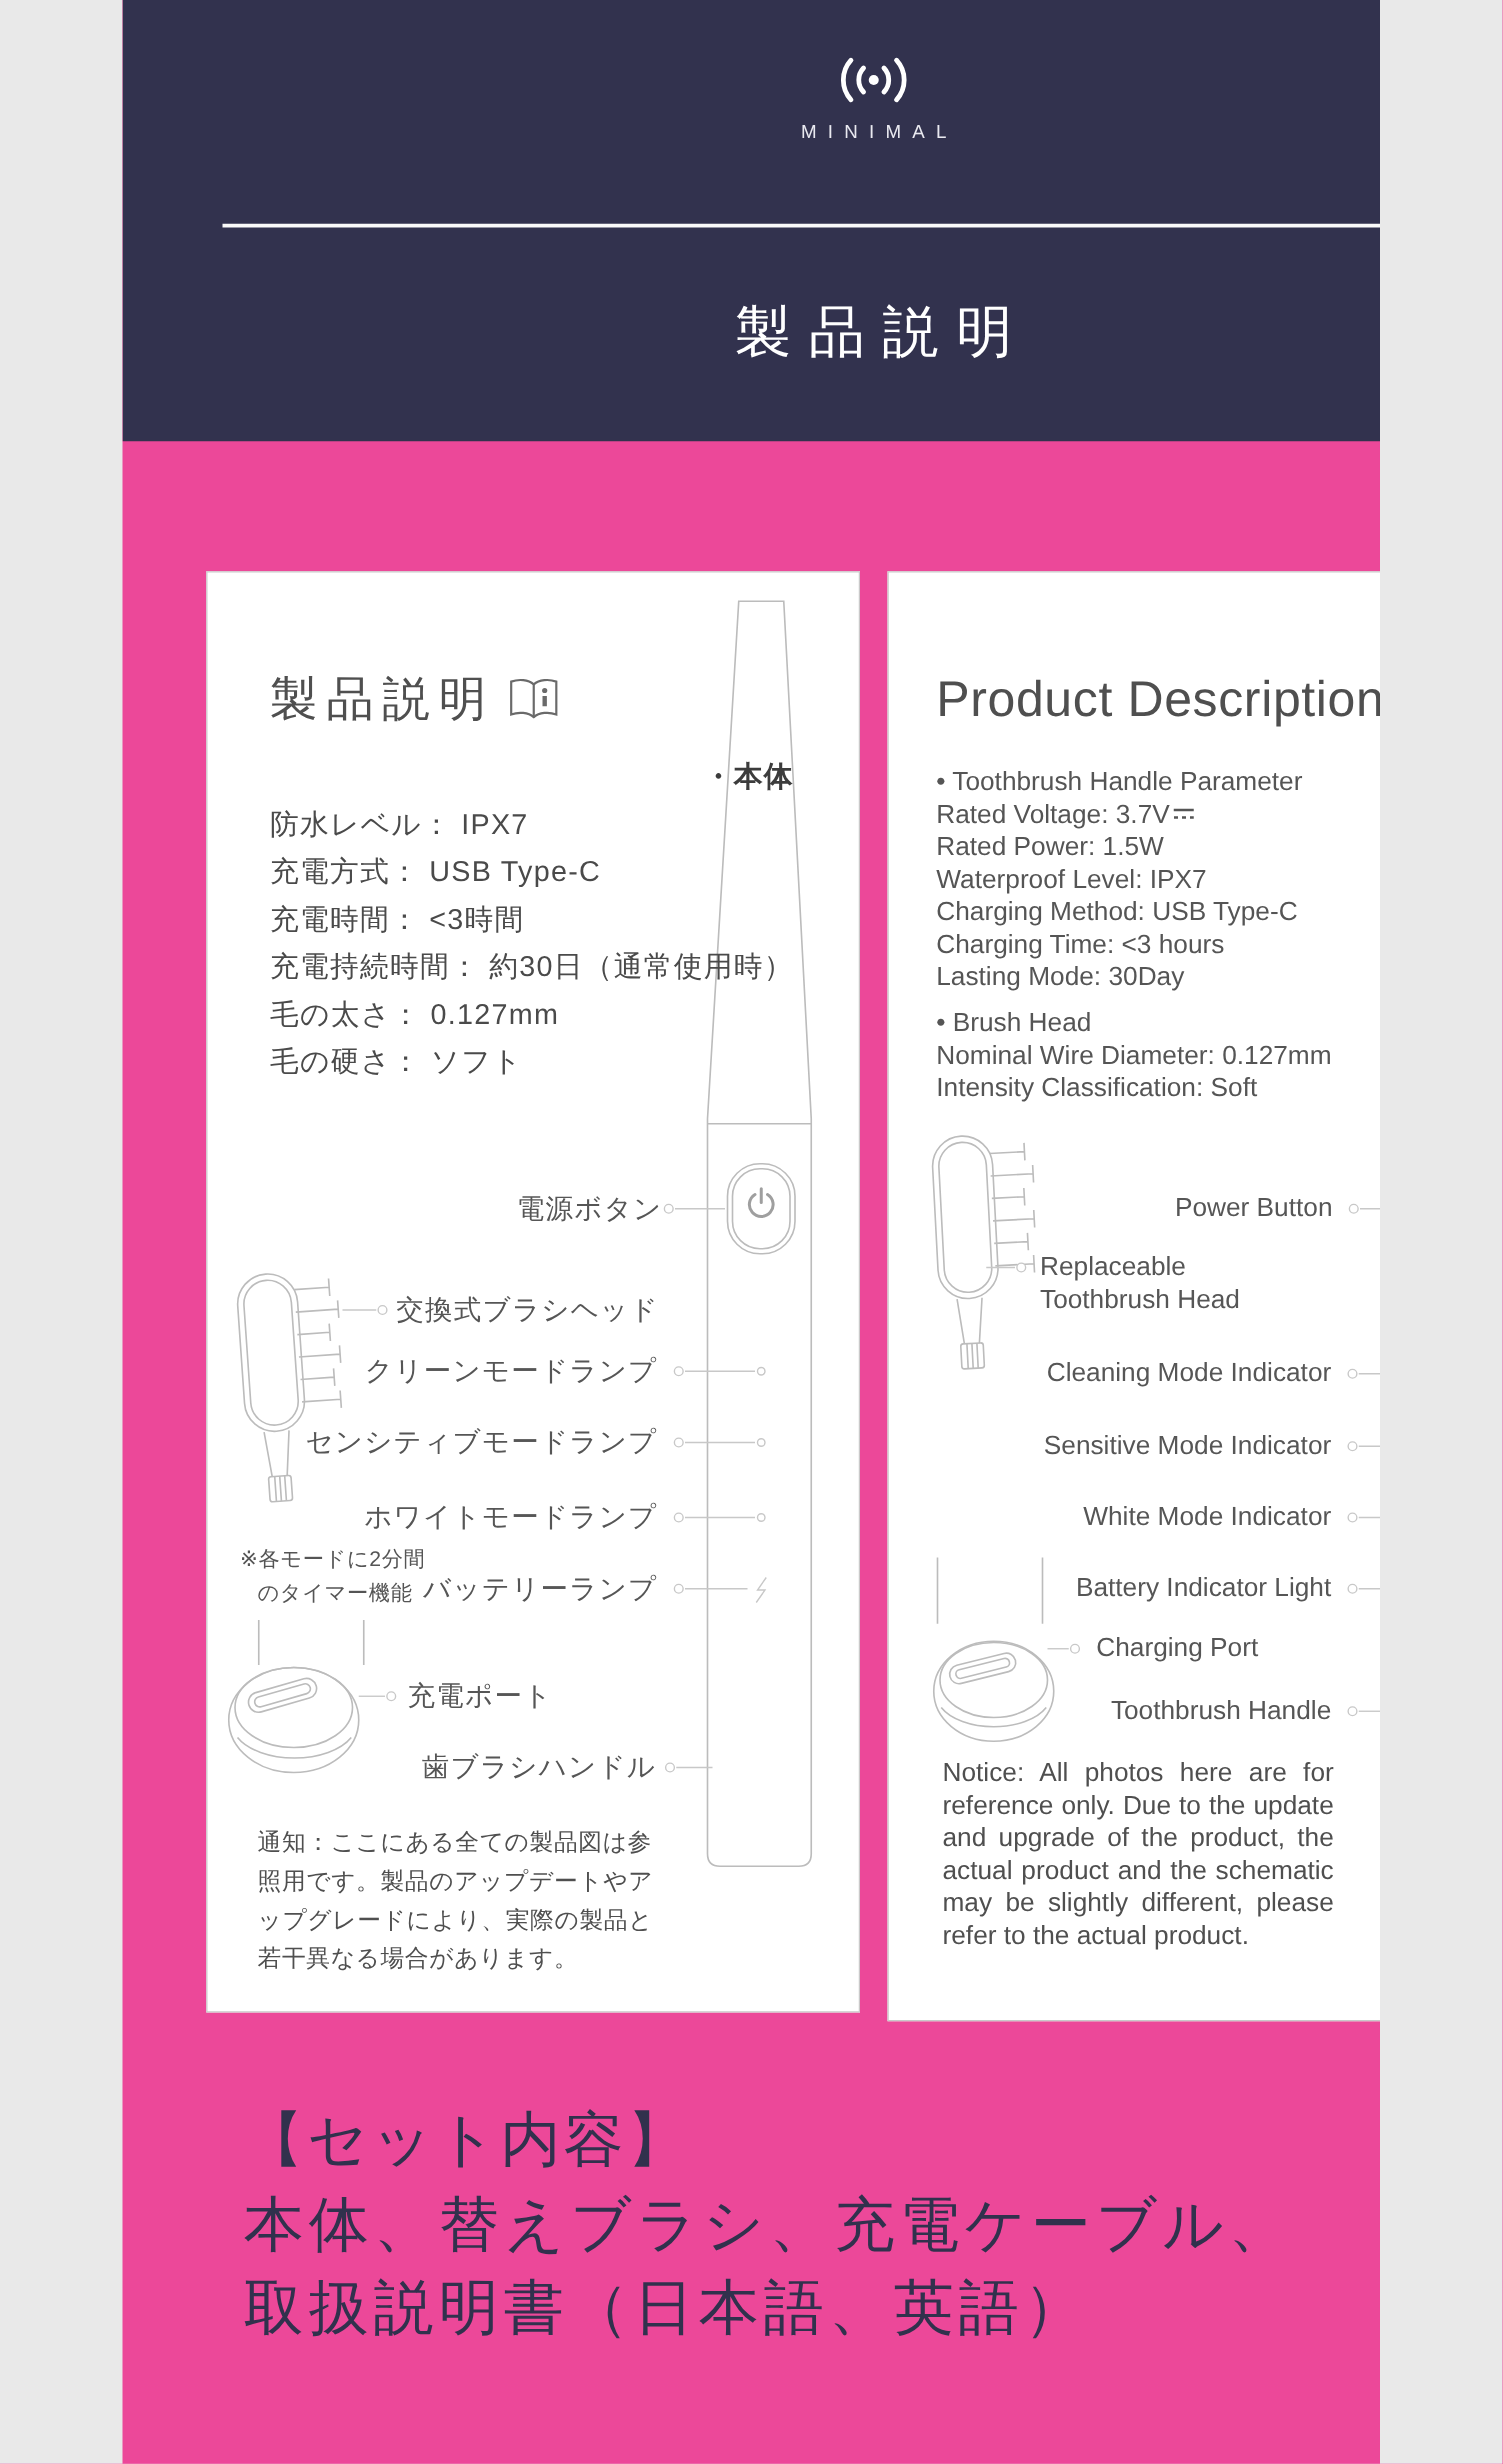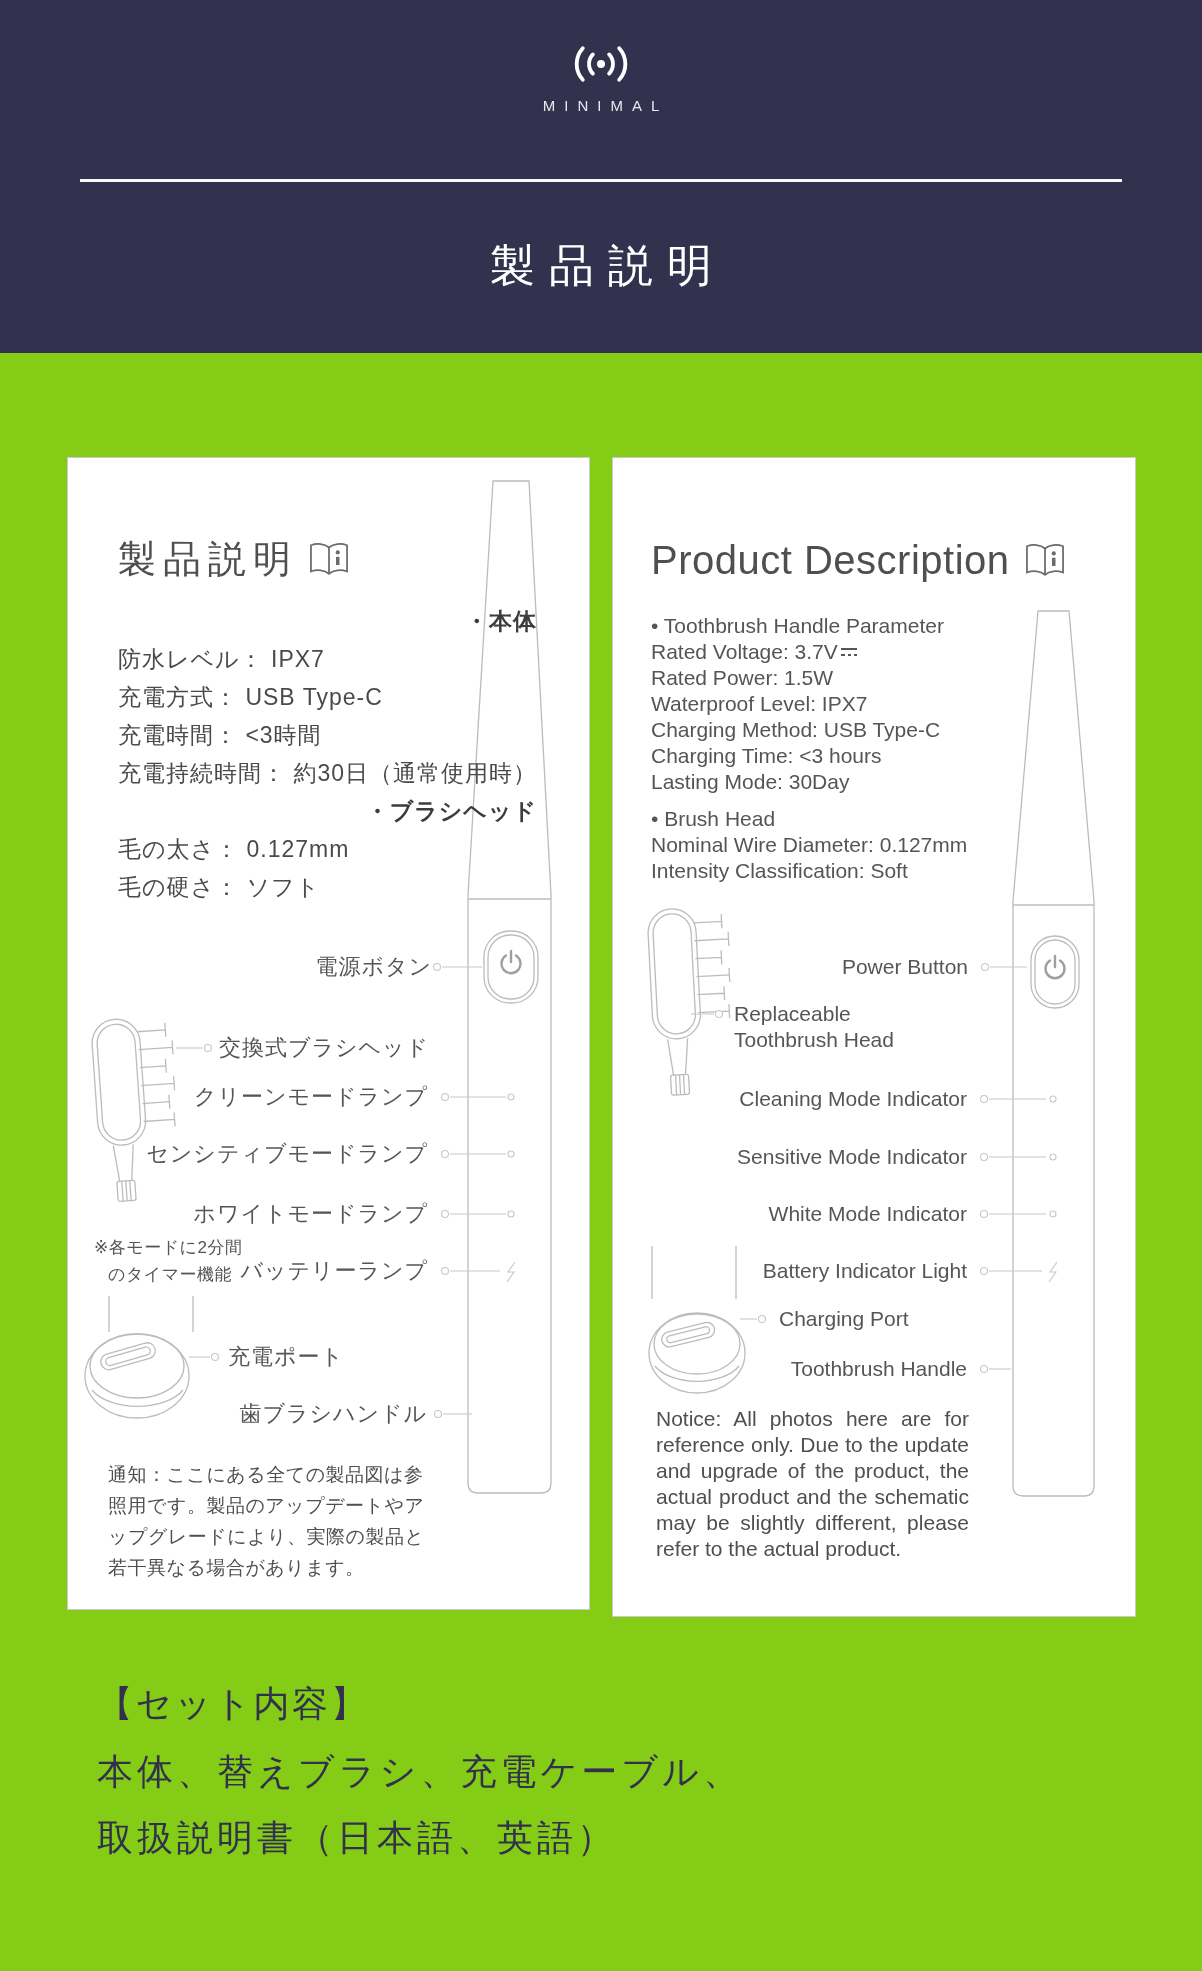--- a/index.html
+++ b/index.html
@@ -1,17 +1,17 @@
 <!DOCTYPE html>
 <html><head>
 <meta charset="utf-8">
 <style>
   html,body{margin:0;padding:0;}
   body{background:#e9e9e9;font-family:"Liberation Sans","DejaVu Sans",sans-serif;}
-  .page{position:relative;width:1202px;height:1971px;background:#84cc16;overflow:hidden;margin:0 auto;}
+  .page{position:relative;width:1006px;height:1971px;background:#ec4899;overflow:hidden;margin:0 auto;}
 
   
   .hdr{position:absolute;left:0;top:0;width:1202px;height:353px;background:#32324e;}
   .logo{position:absolute;left:570px;top:41px;}
   .brand1,.brand2{position:absolute;left:0;width:1202px;text-align:center;color:#e9e9f0;
     font-size:15px;letter-spacing:9px;text-indent:9px;}
   .brand1{top:97px;}
   .brand2{top:122px;letter-spacing:11px;text-indent:11px;}
   .hdr-rule{position:absolute;left:80px;top:179px;width:1042px;height:3px;background:#fafafa;}
   .hdr-title{position:absolute;left:0;top:236px;width:1202px;margin:0;text-align:center;
@@ -43,21 +43,21 @@
   .timer-note{position:absolute;left:26px;top:776px;z-index:2;font-size:17px;line-height:27px;
     color:#555555;letter-spacing:.5px;}
   .timer-note .l2{padding-left:14px;}
 
   .notice-jp{position:absolute;left:40px;top:1001px;width:334px;margin:0;z-index:2;
     font-size:19px;line-height:31px;letter-spacing:.5px;color:#4f4f4f;}
   .notice-en{position:absolute;left:43px;top:948px;width:313px;margin:0;z-index:2;
     font-size:21px;line-height:26px;color:#4f4f4f;text-align:justify;}
 
   
-  .footer-line{position:absolute;left:97px;z-index:1;color:#31314d;font-size:36px;
+  .footer-line{position:absolute;left:97px;z-index:1;color:#31314d;font-size:48px;
     letter-spacing:2.5px;white-space:nowrap;}
   .fl1{top:1680px;}
   .fl2{top:1748px;letter-spacing:4px;}
   .fl3{top:1814px;letter-spacing:4px;}
 
   
   .dc-sym{display:inline-block;width:16px;height:9px;margin-left:3px;
     border-top:2px solid currentColor;
     background-image:repeating-linear-gradient(90deg,currentColor 0 3.5px,transparent 3.5px 6.5px);
     background-size:16px 2px;background-repeat:no-repeat;background-position:0 4px;}
@@ -163,21 +163,20 @@
         <path d="M27 13.5 V21" stroke="#6a6a6a" stroke-width="3.2" fill="none"></path>
       </svg>
     </div>
 
     <div class="specs-jp">
       <div class="b">・本体</div>
       <div>防水レベル： IPX7</div>
       <div>充電方式： USB Type-C</div>
       <div>充電時間： &lt;3時間</div>
       <div>充電持続時間： 約30日（通常使用時）</div>
-      <div class="b">・ブラシヘッド</div>
       <div>毛の太さ： 0.127mm</div>
       <div>毛の硬さ： ソフト</div>
     </div>
 
     <div class="lbl" style="right:157px;top:494px;">電源ボタン</div>
     <div class="lbl" style="left:151px;top:575px;">交換式ブラシヘッド</div>
     <div class="lbl" style="right:161px;top:624px;">クリーンモードランプ</div>
     <div class="lbl" style="right:161px;top:681px;margin-left:23px;">センシティブモードランプ</div>
     <div class="lbl" style="right:161px;top:741px;">ホワイトモードランプ</div>
     <div class="lbl" style="right:161px;top:798px;">バッテリーランプ</div>

